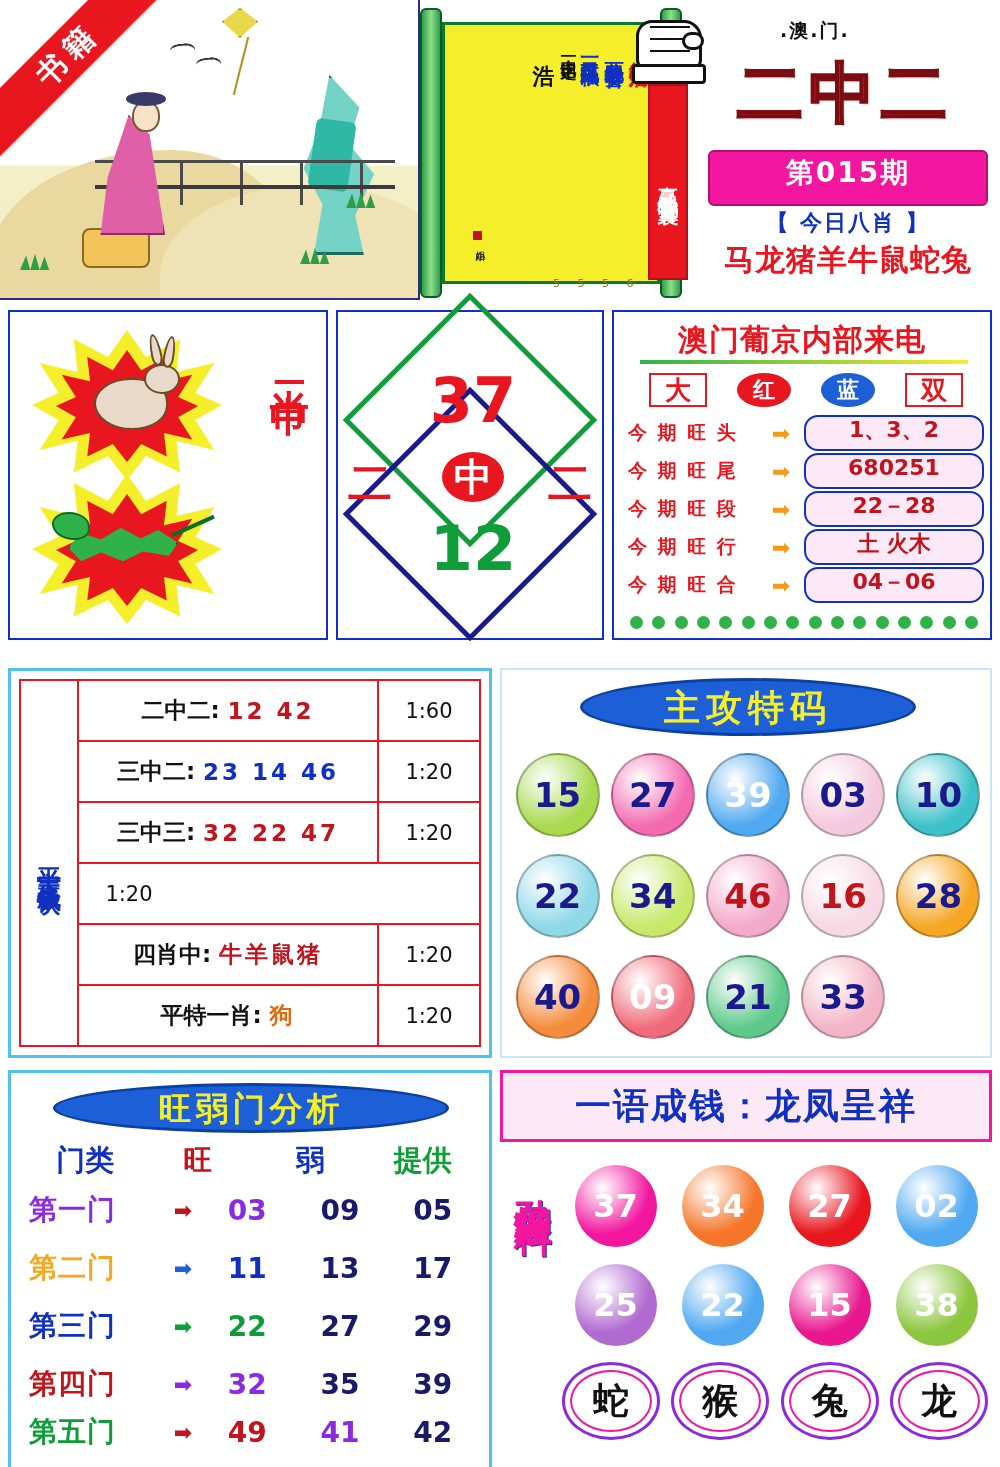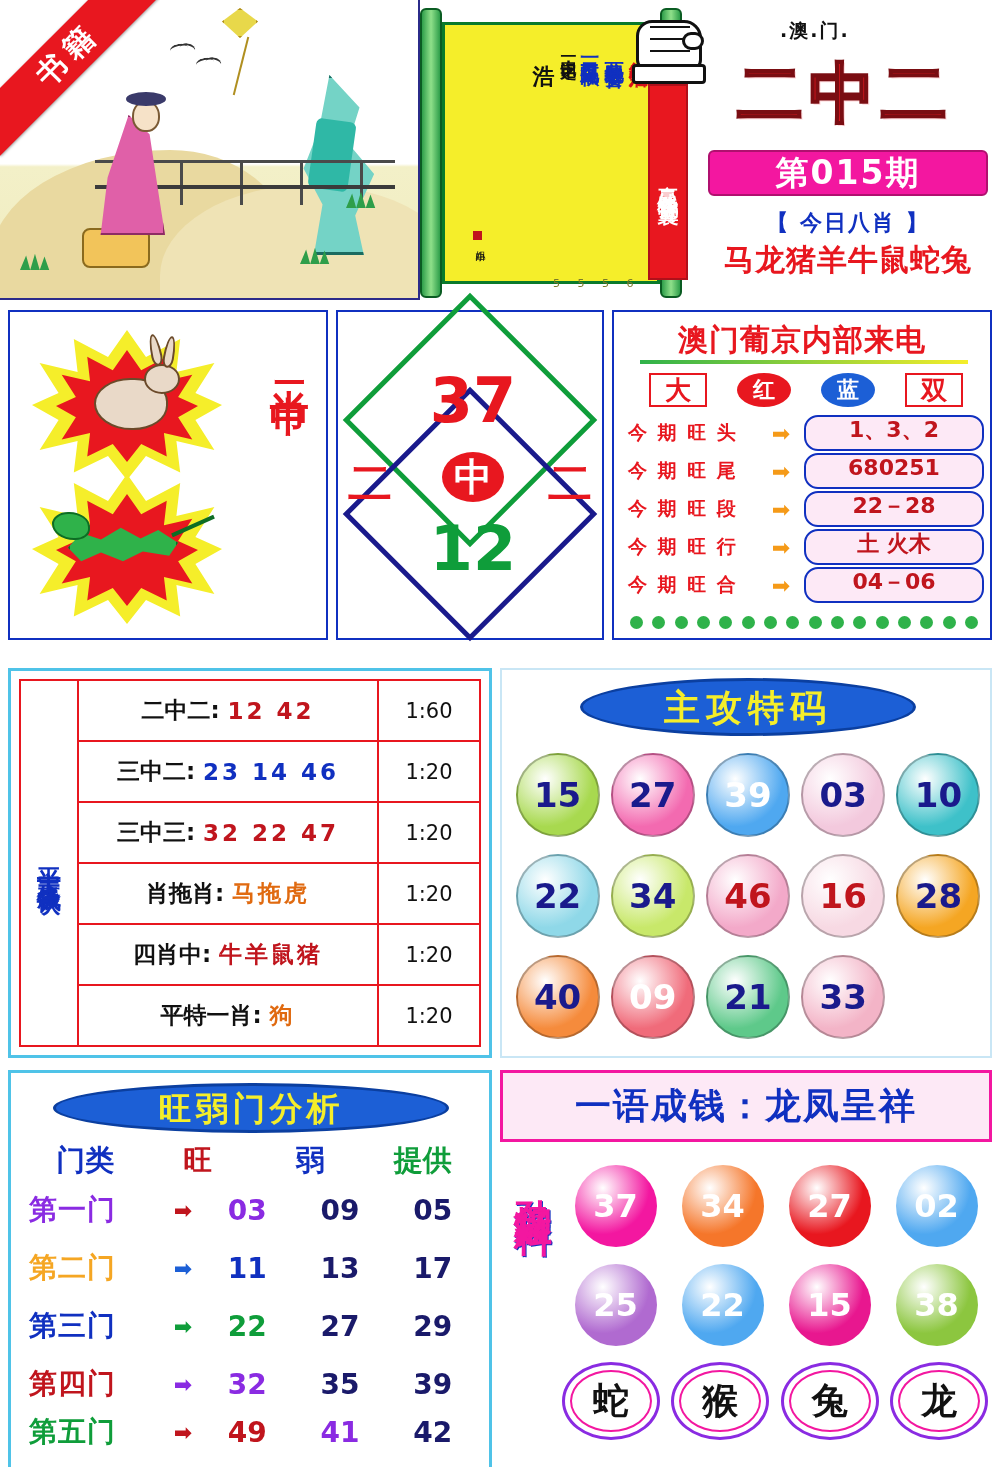--- a/index.html
+++ b/index.html
@@ -130,23 +130,23 @@
   
   #aomen { left:780px; top:18px; font-size:19px; font-weight:bold; color:#111; letter-spacing:2px; }
   #main-title {
     left:700px; top:58px; width:290px; height:72px;
     font-size:66px; font-weight:bold; color:#e8171f; letter-spacing:6px;
     text-align:center; line-height:72px;
     -webkit-text-stroke:2px #7a0d12;
     text-shadow:2px 2px 0 #ffd9dc;
   }
   #issue-badge {
-    left:708px; top:150px; width:280px; height:46px;
+    left:708px; top:150px; width:280px; height:56px;
     background:#f317a0; border:2px solid #b0106f; border-radius:6px;
-    color:#ffffff; font-size:33px; font-weight:bold;
+    color:#ffffff; font-size:28px; font-weight:bold;
     text-align:center; line-height:42px; letter-spacing:2px;
   }
   #today-label { left:708px; top:208px; width:280px; text-align:center;
                  font-size:22px; font-weight:bold; color:#1030c0; letter-spacing:2px; }
   #zodiac-row { left:700px; top:240px; width:296px; text-align:center;
                 font-size:30px; font-weight:bold; color:#e8171f; letter-spacing:1px; }
 
   
   #row2 { left:8px; top:310px; width:984px; height:330px; }
   .panel { position:absolute; background:#ffffff; border:2px solid #1030c0; }
@@ -476,24 +476,20 @@
         <div class="tcell-odds">1:20</div>
       </div>
       <div class="trow">
         <div class="tcell-main">
           <span class="k">三中三:</span>
           <span class="v">32 22 47</span>
         </div>
         <div class="tcell-odds">1:20</div>
       </div>
       <div class="trow">
-        <div class="tcell-main">
-          <span class="k">肖拖肖:</span>
-          <span class="v orange">马拖虎</span>
-        </div>
         <div class="tcell-odds">1:20</div>
       </div>
       <div class="trow">
         <div class="tcell-main">
           <span class="k">四肖中:</span>
           <span class="v">牛羊鼠猪</span>
         </div>
         <div class="tcell-odds">1:20</div>
       </div>
       <div class="trow">

